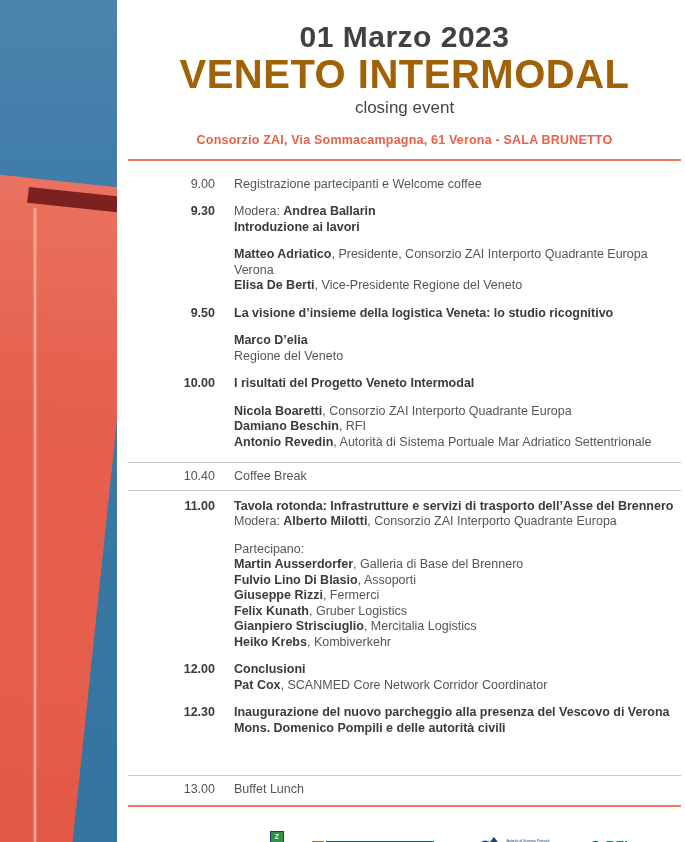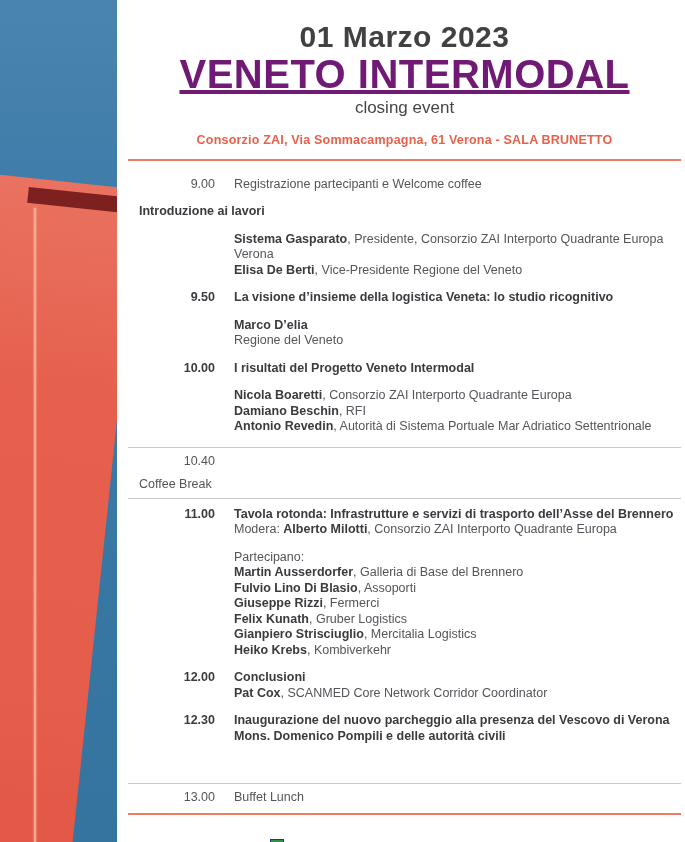--- a/index.html
+++ b/index.html
@@ -16,33 +16,33 @@
                 background:linear-gradient(to bottom, #ea7260, #e5604d 30%, #e55e4c 70%, #e25645); }
   .photo .band { position:absolute; top:9px; left:38px; right:0; height:16px; background:#7d2120; }
   .photo .seam { position:absolute; left:34px; top:208px; bottom:0; width:2px;
                  background:#f8a793; box-shadow:0 0 2px #fbc4b4; }
 
   
   .content { position:absolute; left:128px; top:0; width:553px; }
 
   .hdr { text-align:center; }
   .hdr .date  { margin-top:20px; font-size:30px; font-weight:bold; color:#414141; letter-spacing:.5px; }
-  .hdr .title { font-size:40px; font-weight:bold; color:#701a75; letter-spacing:.5px; line-height:1.02;text-decoration:underline; }
+  .hdr .title { font-size:40px; font-weight:bold; color:#a16207; letter-spacing:.5px; line-height:1.02; }
   .hdr .subtitle { font-size:17px; color:#464646; margin-top:3px; }
   .hdr .venue { font-size:12.5px; font-weight:bold; color:#e8614b; margin-top:15px; letter-spacing:.2px; }
 
   
   .agenda { margin-top:12px; border-top:2px solid #ee7b64; border-bottom:2px solid #ee7b64;
             padding:16px 0 0 0; }
   .row  { display:flex; margin-bottom:12px; font-size:12.5px; line-height:15.5px; color:#54555a;gap:8px; }
   .time { flex:none; width:87px; text-align:right; }
   .time.b, .b { font-weight:bold; color:#3a3b3f; }
   .cell { flex:1; margin-left:11px; }
   .row.break { border-top:1px solid #c9c9c9; border-bottom:1px solid #c9c9c9;
-               padding:6px 0 5px; margin-bottom:8px;flex-direction:column; }
+               padding:6px 0 5px; margin-bottom:8px; }
   .row.last  { margin-bottom:6px; }
   .row.lunch { border-top:1px solid #c9c9c9; padding:6px 0 7px; margin-bottom:0;margin-top:39px; }
 
   
   .logos { display:flex; align-items:center; margin:26px 0 0 76px; height:32px; }
 
   .logo-zai { position:relative; width:80px; flex:none; }
   .zai-name { font-weight:bold; color:#1d3f6d; font-size:10.5px; letter-spacing:-.3px; white-space:nowrap; }
   .zai-sq   { position:absolute; top:-9px; right:0; width:12px; height:10px; background:#2f9247;
               border:1px solid #1d3f6d; color:#fff; font-size:7px; font-weight:bold;
@@ -89,28 +89,30 @@
     </div>
 
     <div class="agenda" id="agenda">
         <div class="row">
           <div class="time">9.00</div>
           <div class="cell">
             <div><span>Registrazione partecipanti e Welcome coffee</span></div>
           </div>
         </div>
         <div class="row">
-          <div class="cell">
+          <div class="time b">9.30</div>
+          <div class="cell">
+            <div><span>Modera: </span><span class="b">Andrea Ballarin</span></div>
             <div><span class="b">Introduzione ai lavori</span></div>
           </div>
         </div>
         <div class="row">
           <div class="time"></div>
           <div class="cell">
-            <div><span class="b">Sistema Gasparato</span><span>, Presidente, Consorzio ZAI Interporto Quadrante Europa Verona</span></div>
+            <div><span class="b">Matteo Adriatico</span><span>, Presidente, Consorzio ZAI Interporto Quadrante Europa Verona</span></div>
             <div><span class="b">Elisa De Berti</span><span>, Vice-Presidente Regione del Veneto</span></div>
           </div>
         </div>
         <div class="row">
           <div class="time b">9.50</div>
           <div class="cell">
             <div><span class="b">La visione d’insieme della logistica Veneta: lo studio ricognitivo</span></div>
           </div>
         </div>
         <div class="row">

